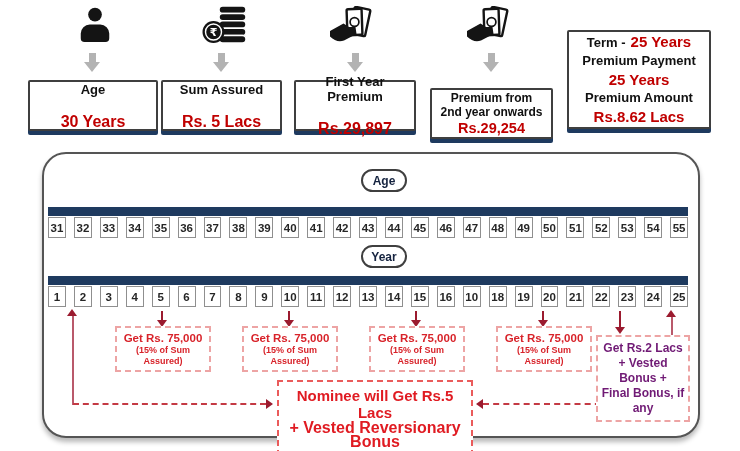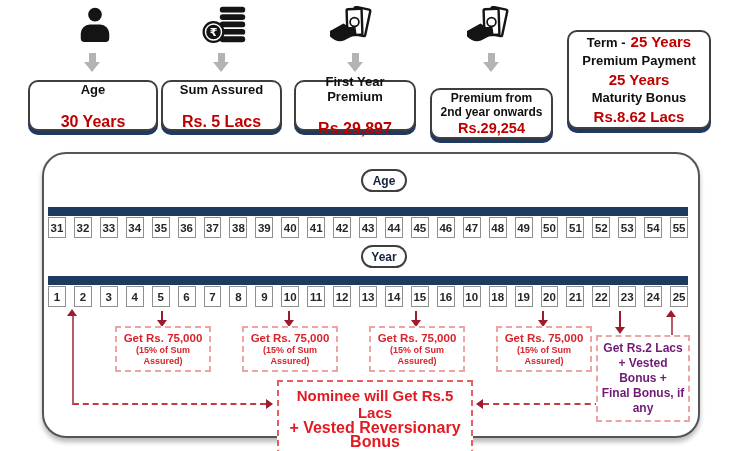--- a/index.html
+++ b/index.html
@@ -5,21 +5,21 @@
   html,body{margin:0;padding:0;}
   body{
     width:740px;height:451px;background:#ffffff;position:relative;overflow:hidden;
     font-family:"Liberation Sans","DejaVu Sans",sans-serif;
   }
   *{box-sizing:border-box;}
   .abs{position:absolute;}
 
   
   .card{
-    position:absolute;background:#fff;border:2px solid #3f3f3f;border-radius:10px;
+    position:absolute;background:#fff;border:2px solid #3f3f3f;border-radius:2px;
     box-shadow:0 4px 0 #1e3a5f;display:flex;flex-direction:column;align-items:center;
     justify-content:center;text-align:center;padding:2px 4px;
   }
   .card-label{font-size:13px;font-weight:bold;color:#101010;line-height:15px;}
   .card-label.small{font-size:12px;line-height:14px;}
   .card-value{font-size:16px;font-weight:bold;color:#c00000;margin-top:16px;line-height:17px;}
   .term-line-black{font-size:13px;font-weight:bold;color:#101010;line-height:18px;}
   .term-line-red{font-size:15px;font-weight:bold;color:#c00000;line-height:19px;}
   .term-inline-red{font-size:15px;font-weight:bold;color:#c00000;margin-left:5px;}
 
@@ -132,21 +132,21 @@
     <div class="card-label small">Premium from</div>
     <div class="card-label small">2nd year onwards</div>
     <div class="card-value" style="font-size:14.5px;margin-top:1px;">Rs.29,254</div>
   </div>
   <div class="card" style="left:567px;top:30px;width:144px;height:99px;">
     <div>
       <span class="term-line-black">Term -</span><span class="term-inline-red">25 Years</span>
     </div>
     <div class="term-line-black">Premium Payment</div>
     <div class="term-line-red">25 Years</div>
-    <div class="term-line-black">Maturity Bonus</div>
+    <div class="term-line-black">Premium Amount</div>
     <div class="term-line-red">Rs.8.62 Lacs</div>
   </div>
 
   <div class="panel"></div>
 
   <div class="pill" style="left:361px;top:169px;">
       <span>Age</span>
     </div>
   <div class="bar" style="top:207px;"></div>
   <div class="cells" style="top:217px;">

